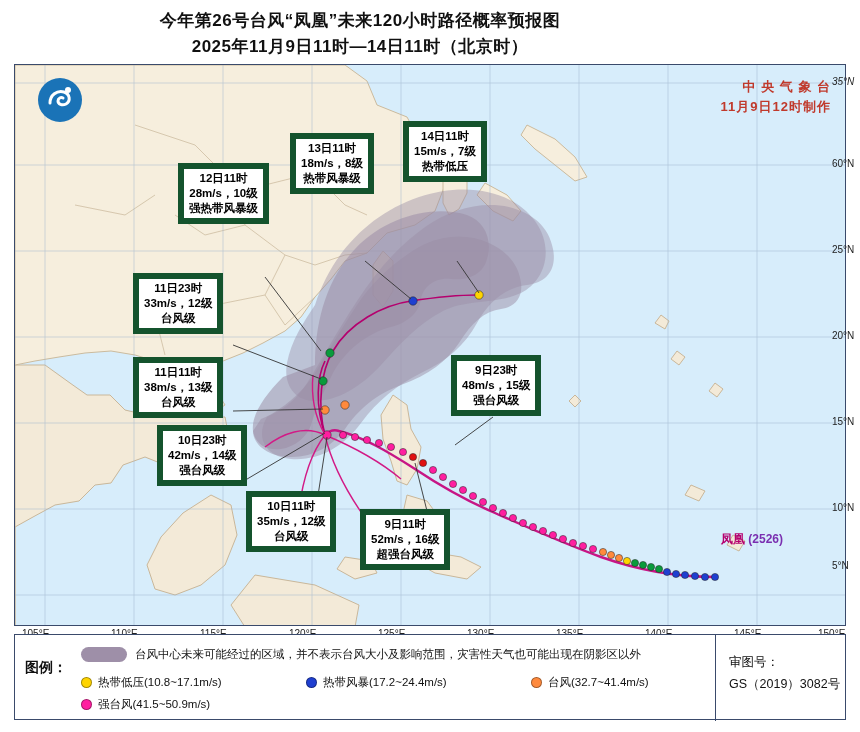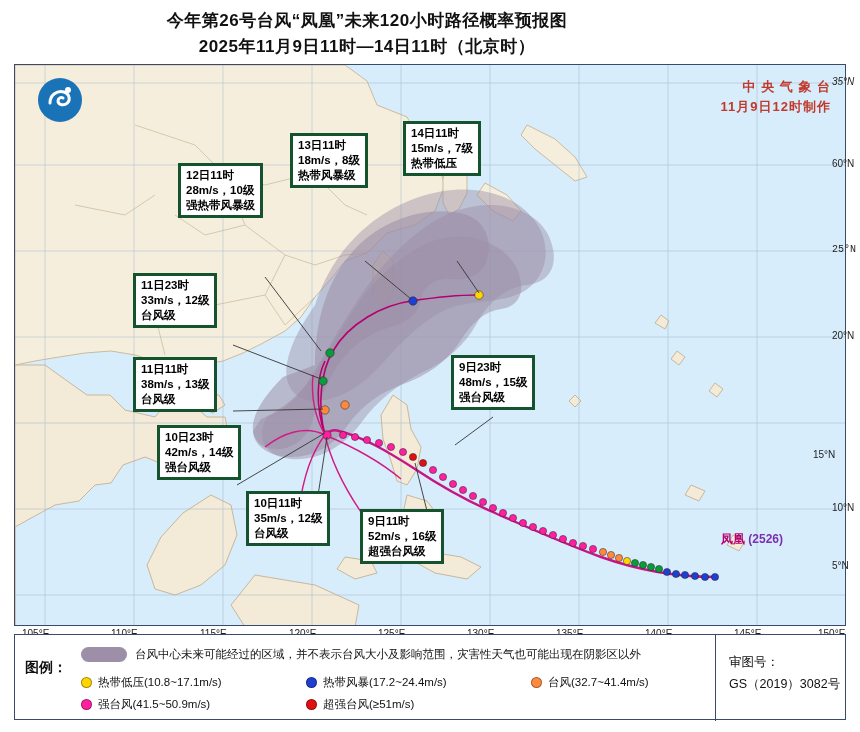--- a/index.html
+++ b/index.html
@@ -8,21 +8,21 @@
     width: 860px; height: 732px;
     background: #ffffff;
     font-family: "Liberation Sans", sans-serif;
     color: #111;
     position: relative;
     overflow: hidden;
   }
 
   
   #title-block {
-    position: absolute; left: 7px; top: 8px; width: 720px;
+    position: absolute; left: 0; top: 8px; width: 720px;
     text-align: center;
   }
   #title-block .t1 {
     font-size: 17px; font-weight: bold; letter-spacing: .5px; line-height: 26px;
   }
   #title-block .t2 {
     font-size: 17px; font-weight: bold; letter-spacing: .5px; line-height: 26px;
   }
 
   
@@ -53,24 +53,24 @@
     font-weight: bold;
     font-size: 13px;
     line-height: 20px;
     letter-spacing: 1px;
   }
 
   
   .callout {
     position: absolute;
     background: #ffffff;
-    border: 3px solid #14532d;
+    border: 6px solid #14532d;
     font-size: 11.5px;
     line-height: 15px;
-    text-align: left;
+    text-align: center;
     padding: 2px 5px;
     white-space: nowrap;
     font-weight: bold;
     color: #000;
   }
 
   
   #storm-name {
     position: absolute;
     font-size: 12px;
@@ -429,23 +429,23 @@
 <div class="axis-lab" style="left:289px; top:628px;">120°E</div>
 <div class="axis-lab" style="left:378px; top:628px;">125°E</div>
 <div class="axis-lab" style="left:467px; top:628px;">130°E</div>
 <div class="axis-lab" style="left:556px; top:628px;">135°E</div>
 <div class="axis-lab" style="left:645px; top:628px;">140°E</div>
 <div class="axis-lab" style="left:734px; top:628px;">145°E</div>
 <div class="axis-lab" style="left:818px; top:628px;">150°E</div>
 
 <div class="axis-lab" style="left:832px; top:76px;font-style:italic;">35°N</div>
 <div class="axis-lab" style="left:832px; top:158px;">60°N</div>
-<div class="axis-lab" style="left:832px; top:244px;font-family:Liberation Mono, monospace;">25°N</div>
+<div class="axis-lab" style="left:832px; top:244px;">25°N</div>
 <div class="axis-lab" style="left:832px; top:330px;">20°N</div>
-<div class="axis-lab" style="left:813px; top:416px;margin-top:33px;">15°N</div>
+<div class="axis-lab" style="left:832px; top:416px;">15°N</div>
 <div class="axis-lab" style="left:832px; top:502px;">10°N</div>
 <div class="axis-lab" style="left:832px; top:560px;">5°N</div>
 
 <div id="legend">
   <div id="legend-title">图例：</div>
 
   <div id="legend-shade-row">
     <span class="shade-swatch"></span>
     <span class="txt">台风中心未来可能经过的区域，并不表示台风大小及影响范围，灾害性天气也可能出现在阴影区以外</span>
   </div>
@@ -460,24 +460,20 @@
       <span>热带风暴(17.2~24.4m/s)</span>
     </div>
     <div class="leg-item">
       <span class="dot" style="background:#ff8a3d"></span>
       <span>台风(32.7~41.4m/s)</span>
     </div>
     <div class="leg-item">
       <span class="dot" style="background:#ff1fa0"></span>
       <span>强台风(41.5~50.9m/s)</span>
     </div>
-    <div class="leg-item">
-      <span class="dot" style="background:#e01010"></span>
-      <span>超强台风(≥51m/s)</span>
-    </div>
   </div>
 
   <div id="legend-divider"></div>
 
   <div id="approval">
     <div>审图号：</div>
     <div>GS（2019）3082号</div>
   </div>
 </div>
 

